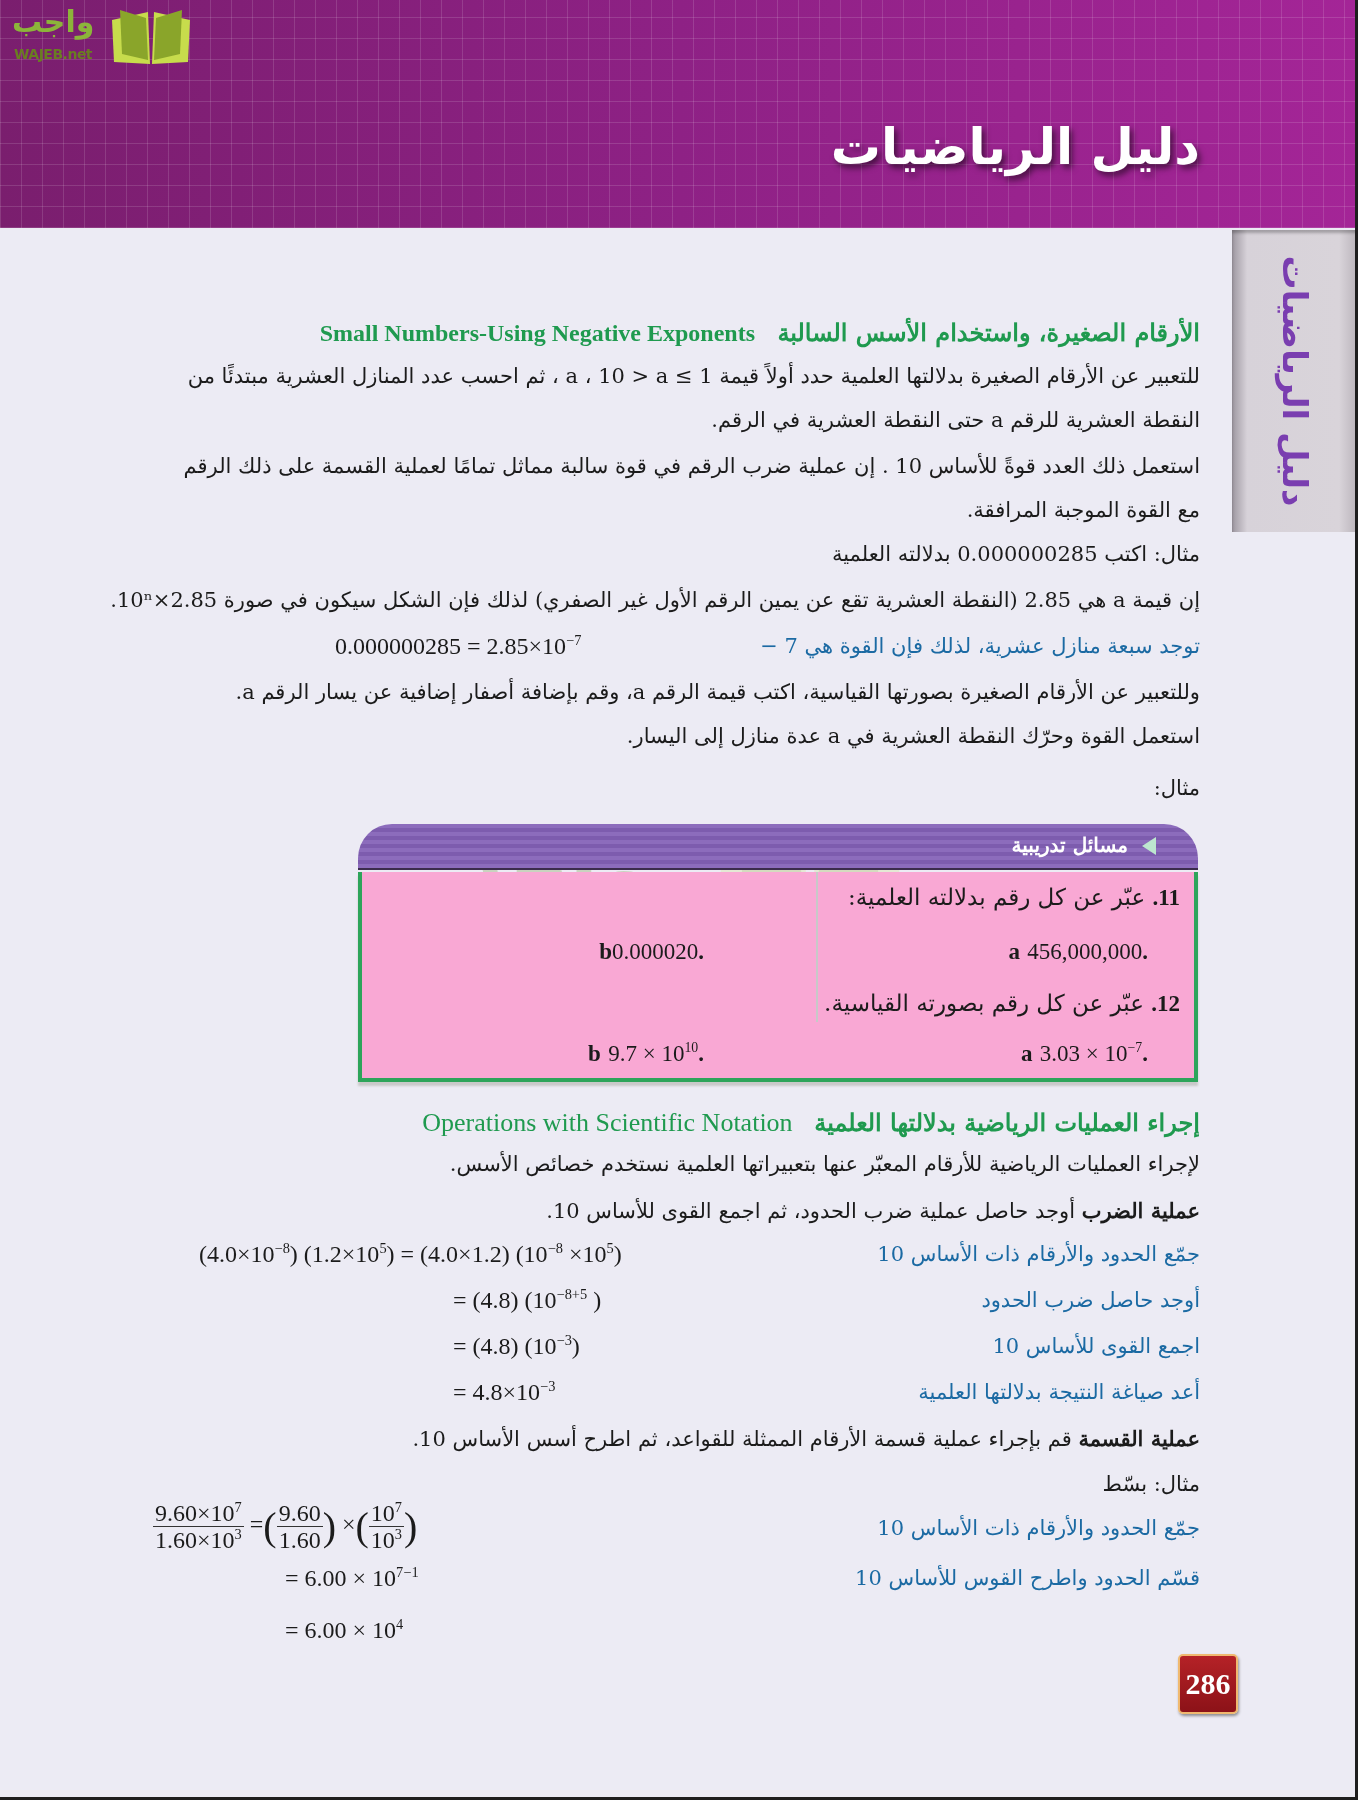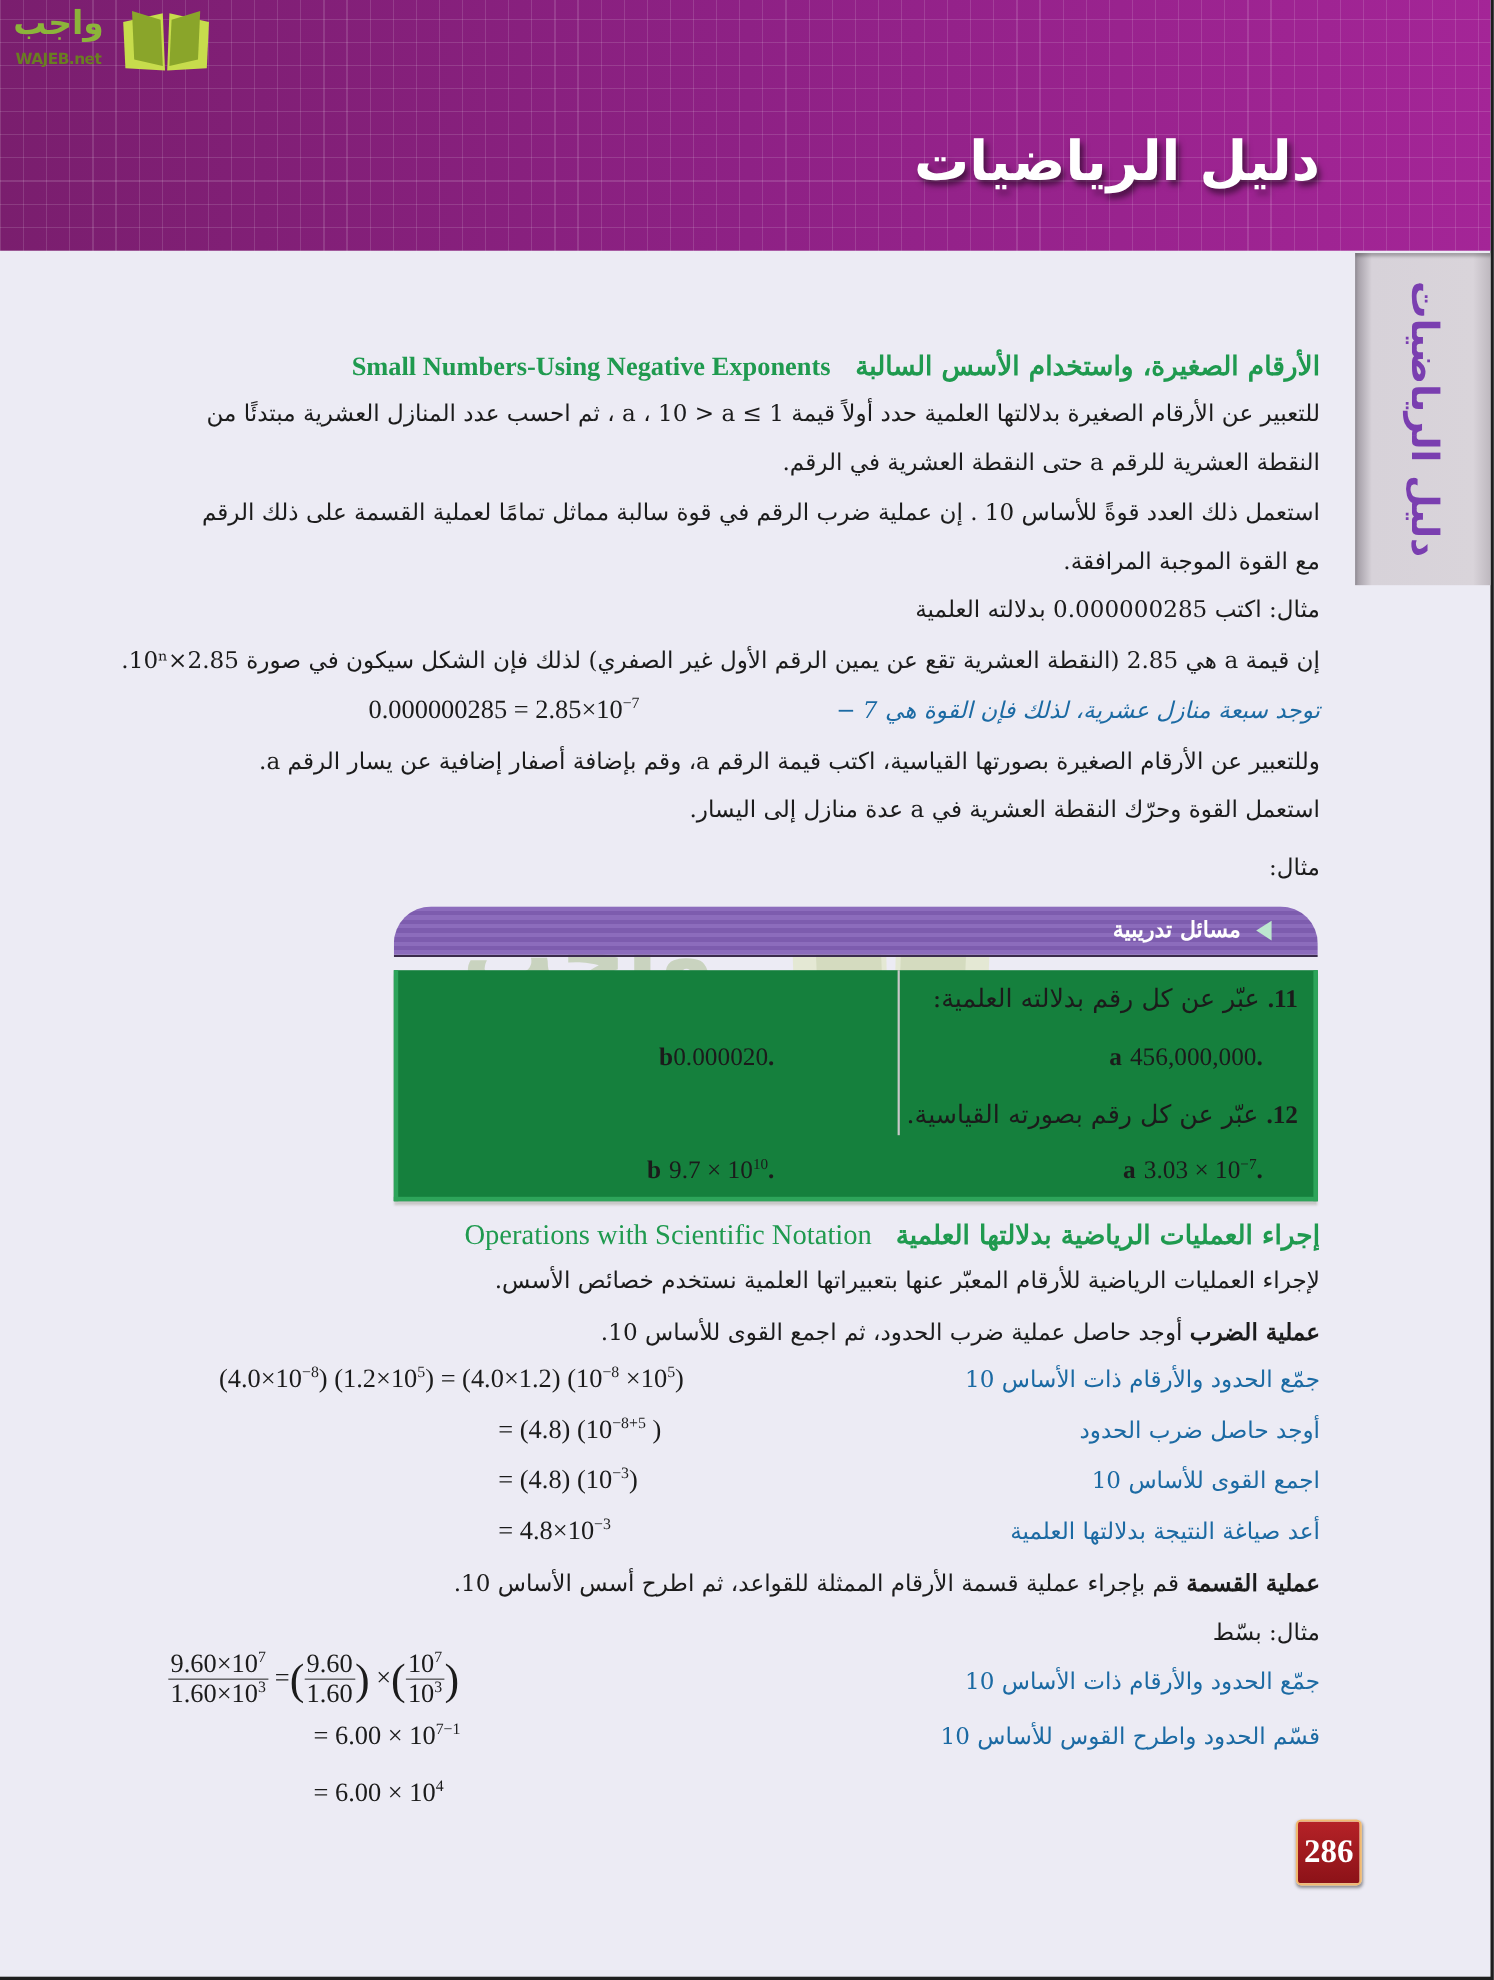--- a/index.html
+++ b/index.html
@@ -22,21 +22,21 @@
   .line{position:absolute;right:0;white-space:nowrap;}
   .green-head{color:#1f9a4f;font-weight:bold;font-size:24px;}
   .green-head .en{font-family:"Liberation Serif",serif;}
   .blue{color:#1b6aa3;}
   .math{font-family:"Liberation Serif",serif;direction:ltr;unicode-bidi:embed;position:absolute;white-space:nowrap;color:#1b1b1b;font-size:24px;}
   sup{font-size:60%;}
   .box{position:absolute;left:358px;top:824px;width:840px;height:266px;}
   .box-head{position:absolute;left:0;top:0;width:840px;height:44px;border-radius:34px 34px 0 0;background:repeating-linear-gradient(180deg,#8c6cbc 0 4px,#7d5cae 4px 8px);border-bottom:2px solid #3b2c4c;}
   .box-head-label{position:absolute;right:70px;top:9px;color:#fff;font-weight:bold;font-size:20px;direction:rtl;}
   .box-arrow{position:absolute;right:42px;top:13px;width:0;height:0;border-top:9px solid transparent;border-bottom:9px solid transparent;border-right:14px solid #bde6cf;}
-  .box-body{position:absolute;left:0;top:58px;width:832px;height:206px;background:#15803d;border:4px solid #2da45a;border-top:none;box-shadow:0 4px 2px #c9c9c9;}
+  .box-body{position:absolute;left:0;top:48px;width:832px;height:206px;background:#f9a8d4;border:4px solid #2da45a;border-top:none;box-shadow:0 4px 2px #c9c9c9;}
   .box-divider{position:absolute;left:454px;top:0;width:2px;height:150px;background:#c8c8c8;}
   .box-item{position:absolute;white-space:nowrap;font-size:23px;direction:rtl;color:#1b1b1b;}
   .box-item b{font-family:"Liberation Serif",serif;}
   .watermark{position:absolute;left:420px;top:820px;width:500px;height:170px;opacity:.35;pointer-events:none;}
   .wm-ar{position:absolute;left:0;top:0;font-family:"DejaVu Sans",sans-serif;font-weight:bold;font-size:84px;color:#8aa85f;}
   .wm-en{position:absolute;left:18px;top:98px;font-family:"DejaVu Sans",sans-serif;font-weight:bold;font-size:40px;color:#7a7a6a;}
   .wm-book{position:absolute;left:290px;top:0;width:200px;height:165px;}
   .pagenum{position:absolute;left:1178px;top:1654px;width:56px;height:56px;border-radius:5px;background:linear-gradient(180deg,#b52227,#8c1218);border:2px solid #f0b970;color:#fff;font-family:"Liberation Serif",serif;font-weight:bold;font-size:30px;text-align:center;line-height:56px;box-shadow:1px 2px 3px rgba(0,0,0,.4);}
   .frac{display:inline-block;vertical-align:middle;text-align:center;}
   .frac span{display:block;line-height:1.1;}
@@ -70,21 +70,21 @@
     <div class="line green-head" style="top:0;">
       <span>الأرقام الصغيرة، واستخدام الأسس السالبة</span>
       <span class="en" style="margin-right:14px;">Small Numbers-Using Negative Exponents</span>
     </div>
     <div class="line" style="top:46px;">للتعبير عن الأرقام الصغيرة بدلالتها العلمية حدد أولاً قيمة a ، 10 &gt; a ≤ 1 ، ثم احسب عدد المنازل العشرية مبتدئًا من</div>
     <div class="line" style="top:90px;">النقطة العشرية للرقم a حتى النقطة العشرية في الرقم.</div>
     <div class="line" style="top:136px;">استعمل ذلك العدد قوةً للأساس 10 . إن عملية ضرب الرقم في قوة سالبة مماثل تمامًا لعملية القسمة على ذلك الرقم</div>
     <div class="line" style="top:180px;">مع القوة الموجبة المرافقة.</div>
     <div class="line" style="top:224px;">مثال: اكتب 0.000000285 بدلالته العلمية</div>
     <div class="line" style="top:270px;">إن قيمة a هي 2.85 (النقطة العشرية تقع عن يمين الرقم الأول غير الصفري) لذلك فإن الشكل سيكون في صورة 2.85×10ⁿ.</div>
-    <div class="line blue" style="top:316px;font-style:italic;">توجد سبعة منازل عشرية، لذلك فإن القوة هي 7 −</div>
+    <div class="line blue" style="top:316px;">توجد سبعة منازل عشرية، لذلك فإن القوة هي 7 −</div>
     <div class="math" style="left:210px;top:314px;"><span>0.000000285 = 2.85×10</span><sup>−7</sup></div>
     <div class="line" style="top:362px;">وللتعبير عن الأرقام الصغيرة بصورتها القياسية، اكتب قيمة الرقم a، وقم بإضافة أصفار إضافية عن يسار الرقم a.</div>
     <div class="line" style="top:406px;">استعمل القوة وحرّك النقطة العشرية في a عدة منازل إلى اليسار.</div>
     <div class="line" style="top:458px;">مثال:</div>
   </div>
 
   <div class="watermark">
     <span class="wm-ar">واجب</span>
     <span class="wm-en">WAJEB.net</span>
     <svg class="wm-book" viewBox="0 0 200 165">

